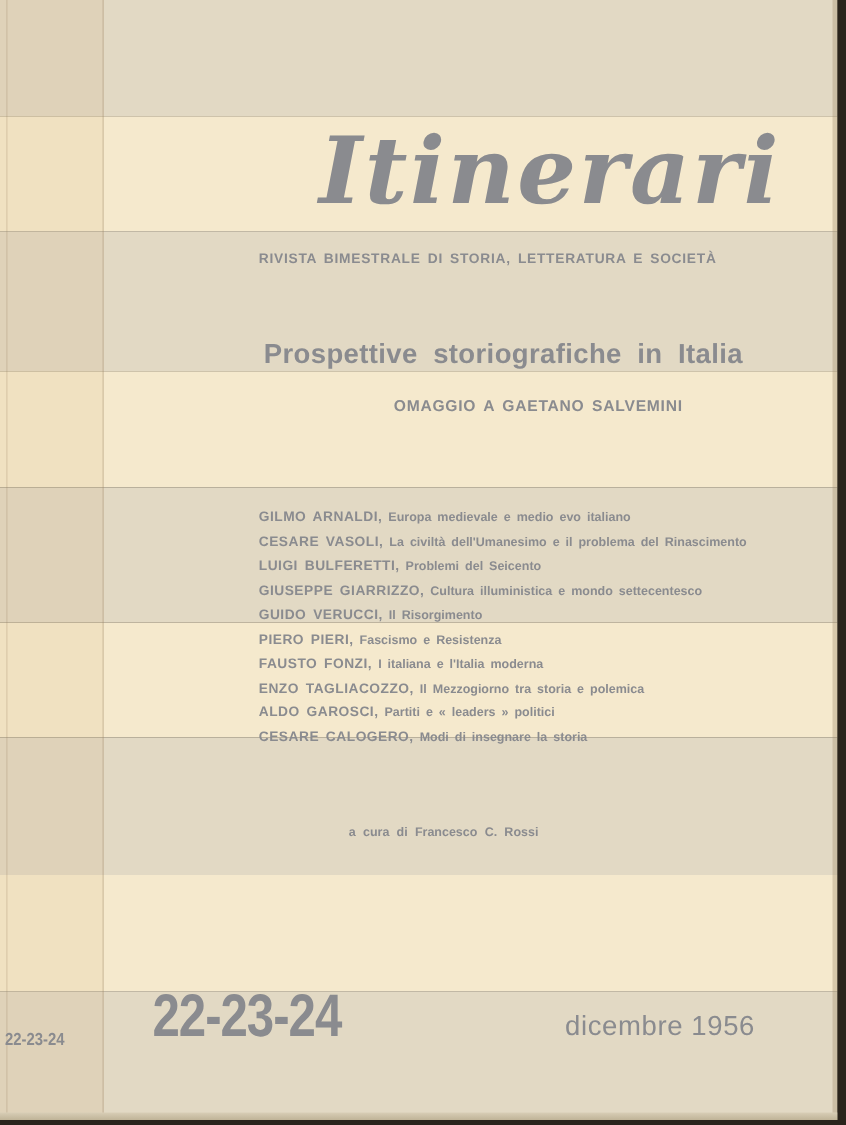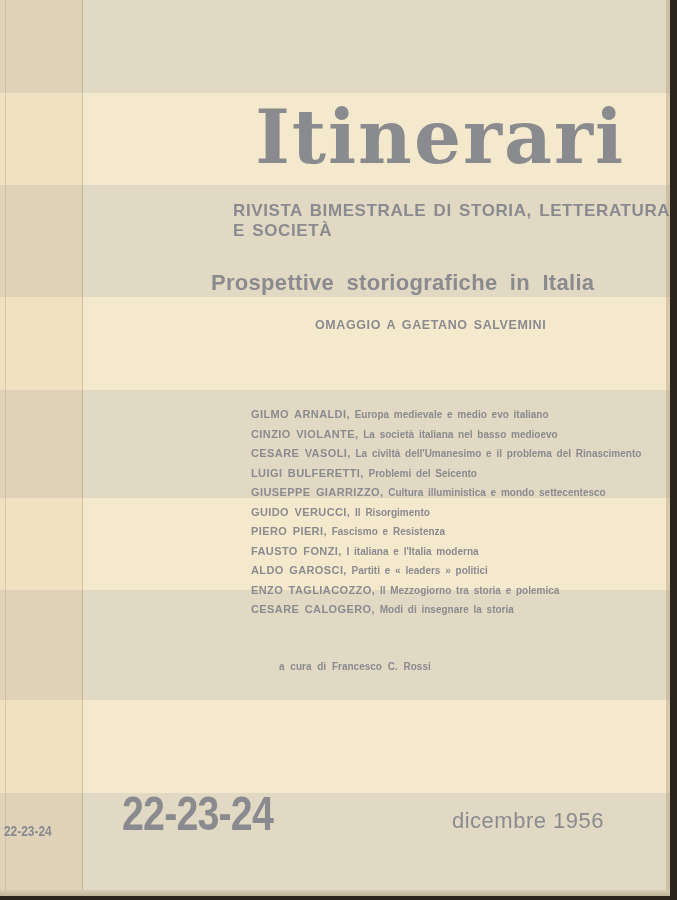--- a/index.html
+++ b/index.html
@@ -31,49 +31,47 @@
       background: rgba(160,140,110,0.35);
     }
     .bottom-edge {
       position: absolute; left: 0; right: 0; bottom: 0; height: 6px;
       background: linear-gradient(#d8ceb6, #bfb397);
     }
     .ink { color: #8a8b8f; }
     .title {
       position: absolute; right: 45px; top: 100px;
       font-family: "DejaVu Serif", serif;
-      font-weight: bold;
+      font-style: italic; font-weight: bold;
       font-size: 74px; letter-spacing: 2px;
       line-height: 1;
     }
     .subtitle {
       position: absolute; left: 207px; top: 201px;
-      font-size: 17px; font-weight: bold; letter-spacing: 0.6px;
+      font-size: 11px; font-weight: bold; letter-spacing: 0.6px;
       word-spacing: 2px;
-      margin-left: 26px;
     }
     .heading {
       position: absolute; left: 211px; top: 270px;
       font-size: 22px; font-weight: bold; letter-spacing: 0.3px;
       word-spacing: 6px;
     }
     .omaggio {
       position: absolute; left: 315px; top: 318px;
       font-size: 12.5px; font-weight: bold; letter-spacing: 0.6px;
       word-spacing: 2px;
     }
     .contents {
       position: absolute; left: 207px; top: 405px;
       margin: 0; padding: 0; list-style: none;
     }
     .contents li {
       height: 19.5px; line-height: 19.5px;
       font-size: 10px; font-weight: bold; white-space: nowrap;
       word-spacing: 2px;
-      margin-left: 44px;
     }
     .contents .author { font-size: 11px; letter-spacing: 0.4px; }
     .editor {
       position: absolute; left: 279px; top: 661px;
       font-size: 10px; font-weight: bold; word-spacing: 3px;
     }
     .issue {
       position: absolute; left: 122px; top: 790px;
       font-size: 48px; font-weight: bold; letter-spacing: -1px;
       transform: scaleX(0.82); transform-origin: left top;
@@ -111,29 +109,28 @@
   </div>
   <div class="right-edge"></div>
 
   <div class="title ink">Itinerari</div>
   <div class="subtitle ink">RIVISTA BIMESTRALE DI STORIA, LETTERATURA E SOCIETÀ</div>
   <div class="heading ink">Prospettive storiografiche in Italia</div>
   <div class="omaggio ink">OMAGGIO A GAETANO SALVEMINI</div>
 
   <ul class="contents ink">
     <li><span class="author">GILMO ARNALDI,</span> <span>Europa medievale e medio evo italiano</span></li>
-    <li><span class="author">CINZIO VIOLANTE,</span> <span>La società italiana nel basso medioevo</span></li>
     <li><span class="author">CESARE VASOLI,</span> <span>La civiltà dell'Umanesimo e il problema del Rinascimento</span></li>
     <li><span class="author">LUIGI BULFERETTI,</span> <span>Problemi del Seicento</span></li>
     <li><span class="author">GIUSEPPE GIARRIZZO,</span> <span>Cultura illuministica e mondo settecentesco</span></li>
     <li><span class="author">GUIDO VERUCCI,</span> <span>Il Risorgimento</span></li>
     <li><span class="author">PIERO PIERI,</span> <span>Fascismo e Resistenza</span></li>
     <li><span class="author">FAUSTO FONZI,</span> <span>I italiana e l'Italia moderna</span></li>
+    <li><span class="author">ENZO TAGLIACOZZO,</span> <span>Il Mezzogiorno tra storia e polemica</span></li>
     <li><span class="author">ALDO GAROSCI,</span> <span>Partiti e « leaders » politici</span></li>
-    <li><span class="author">ENZO TAGLIACOZZO,</span> <span>Il Mezzogiorno tra storia e polemica</span></li>
     <li><span class="author">CESARE CALOGERO,</span> <span>Modi di insegnare la storia</span></li>
   </ul>
 
   <div class="editor ink">a cura di Francesco C. Rossi</div>
   <div class="issue ink">22-23-24</div>
   <div class="date ink">dicembre 1956</div>
 
   <div class="bottom-edge"></div>
 </div>
 

